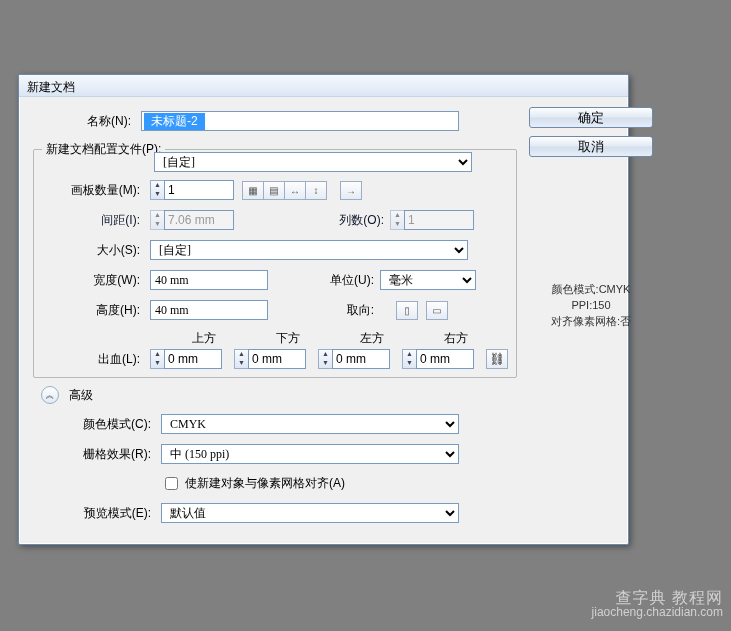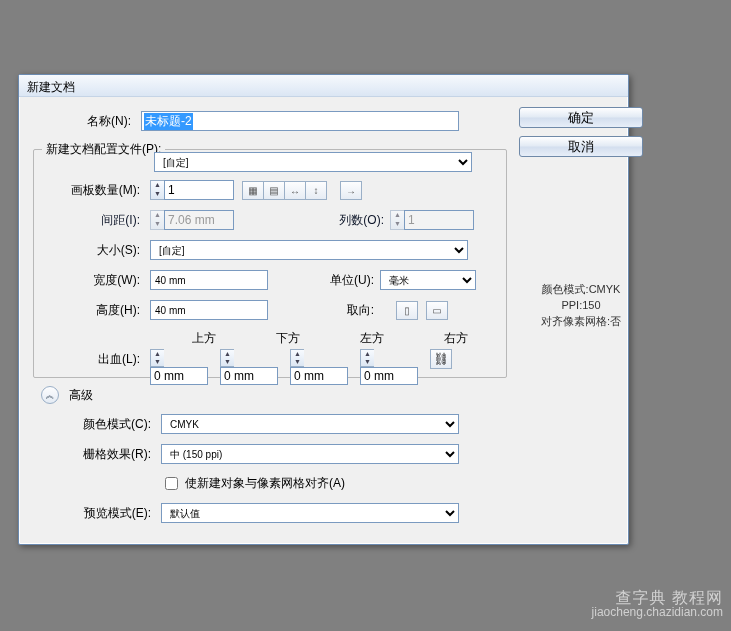--- a/index.html
+++ b/index.html
@@ -48,27 +48,27 @@
   .lbl {
     width: 108px;
     text-align: right;
     padding-right: 10px;
     white-space: nowrap;
   }
   .lbl-narrow { width: 78px; text-align: right; padding-right:6px; white-space:nowrap;}
 
   input.text, select.sel, input.spin {
     height: 20px;
-    font-size: 10px;
-    font-family: Liberation Sans, sans-serif;
+    font-size: 12px;
+    font-family: Liberation Serif, serif;
     padding: 1px 4px;
     border: 1px solid #7a9ac0;
     background: #fff;
   }
-  .selected-text{background:#3399ff;color:#fff;padding:0 1px;}
+  .selected-text{background:#3399ff;color:#fff;padding:0 7px;}
 
   fieldset {
     border: 1px solid #b8b8b8;
     border-radius: 2px;
     margin: 0 0 8px 0;
     padding: 8px 8px 2px 8px;
   }
   fieldset > legend { padding: 0 4px; }
 
   .spinwrap {
@@ -124,21 +124,21 @@
     line-height:16px;
     color:#333;
   }
 
   .bleed-head {
     display:flex; gap:0px; margin-left:120px;
   }
   .bleed-head span{width:84px;text-align:center;}
   .bleed-row{display:flex;align-items:center;margin-top:2px;}
   .bleed-row .spinwrap input{width:58px;}
-  .bleed-row .spinwrap{margin-right:12px;flex-direction:column;}
+  .bleed-row .spinwrap{margin-right:12px;}
 
   .lock-btn{
     width:22px;height:20px;border:1px solid #9aafc7;
     background:linear-gradient(#fdfdfe,#e6ecf4);
     display:inline-flex;align-items:center;justify-content:center;
   }
 
   .adv-toggle{
     width:18px;height:18px;border:1px solid #9aafc7;border-radius:50%;
     background:linear-gradient(#fdfdfe,#e4ebf4);

